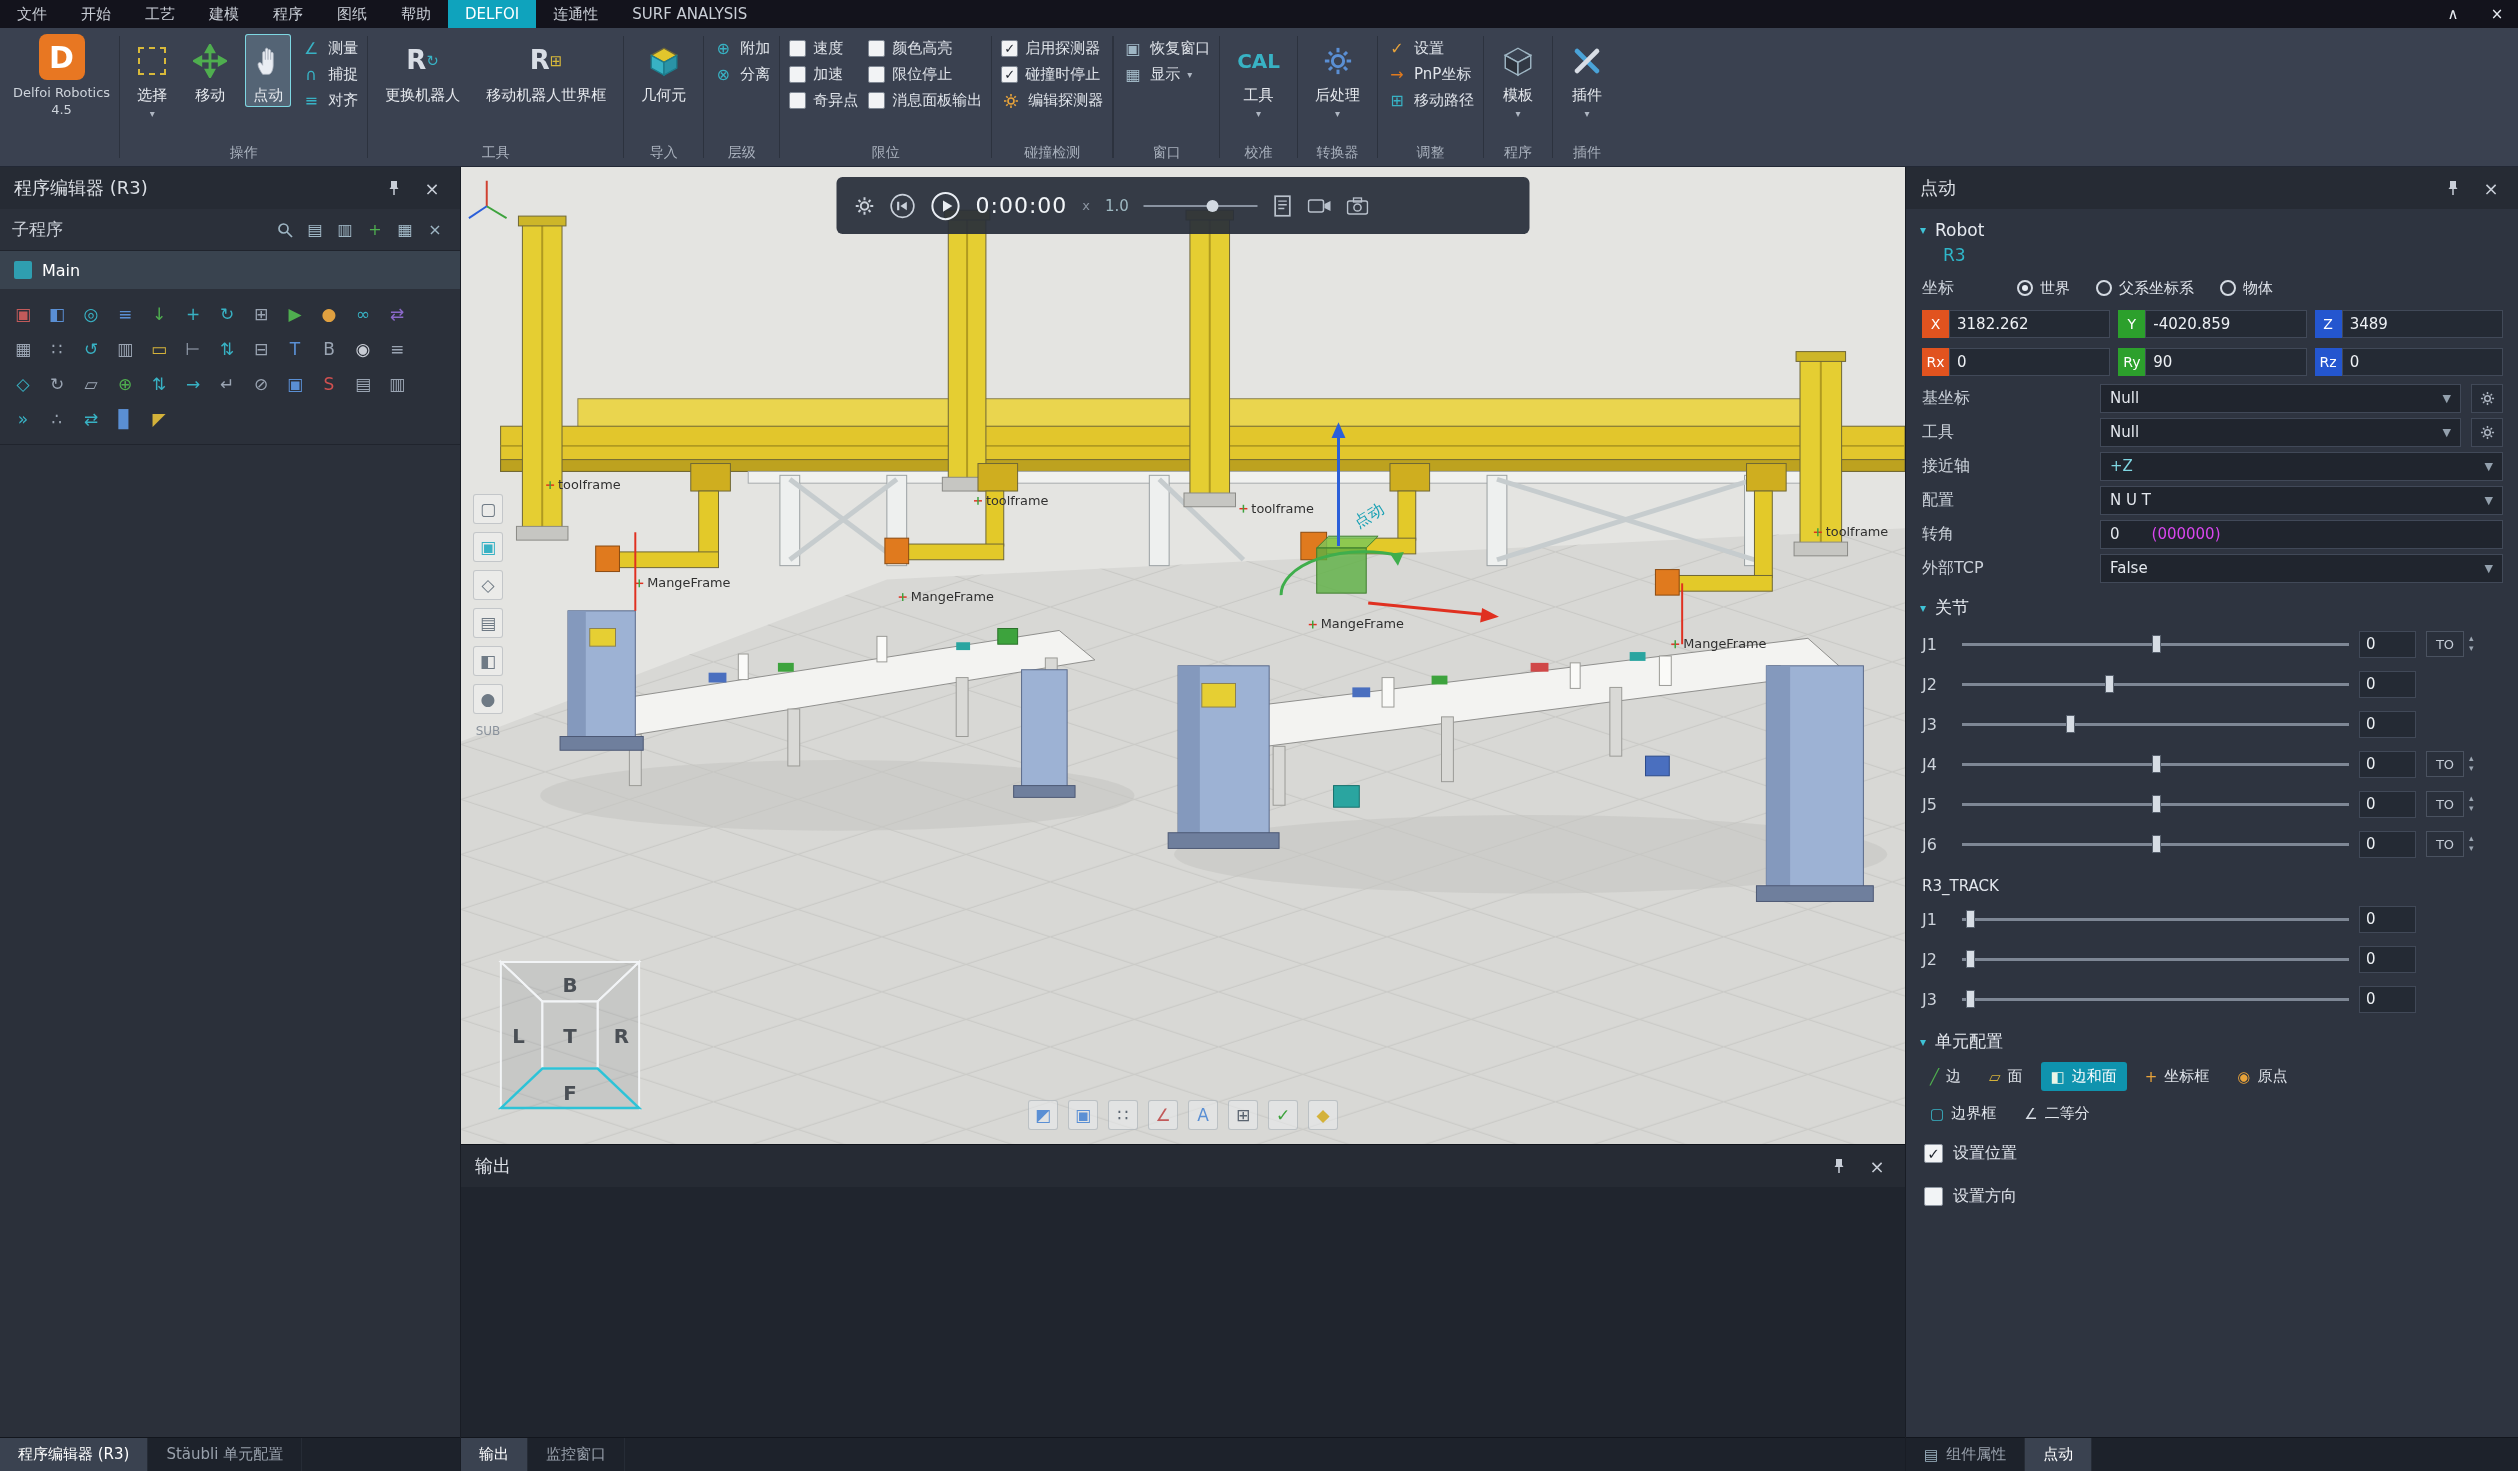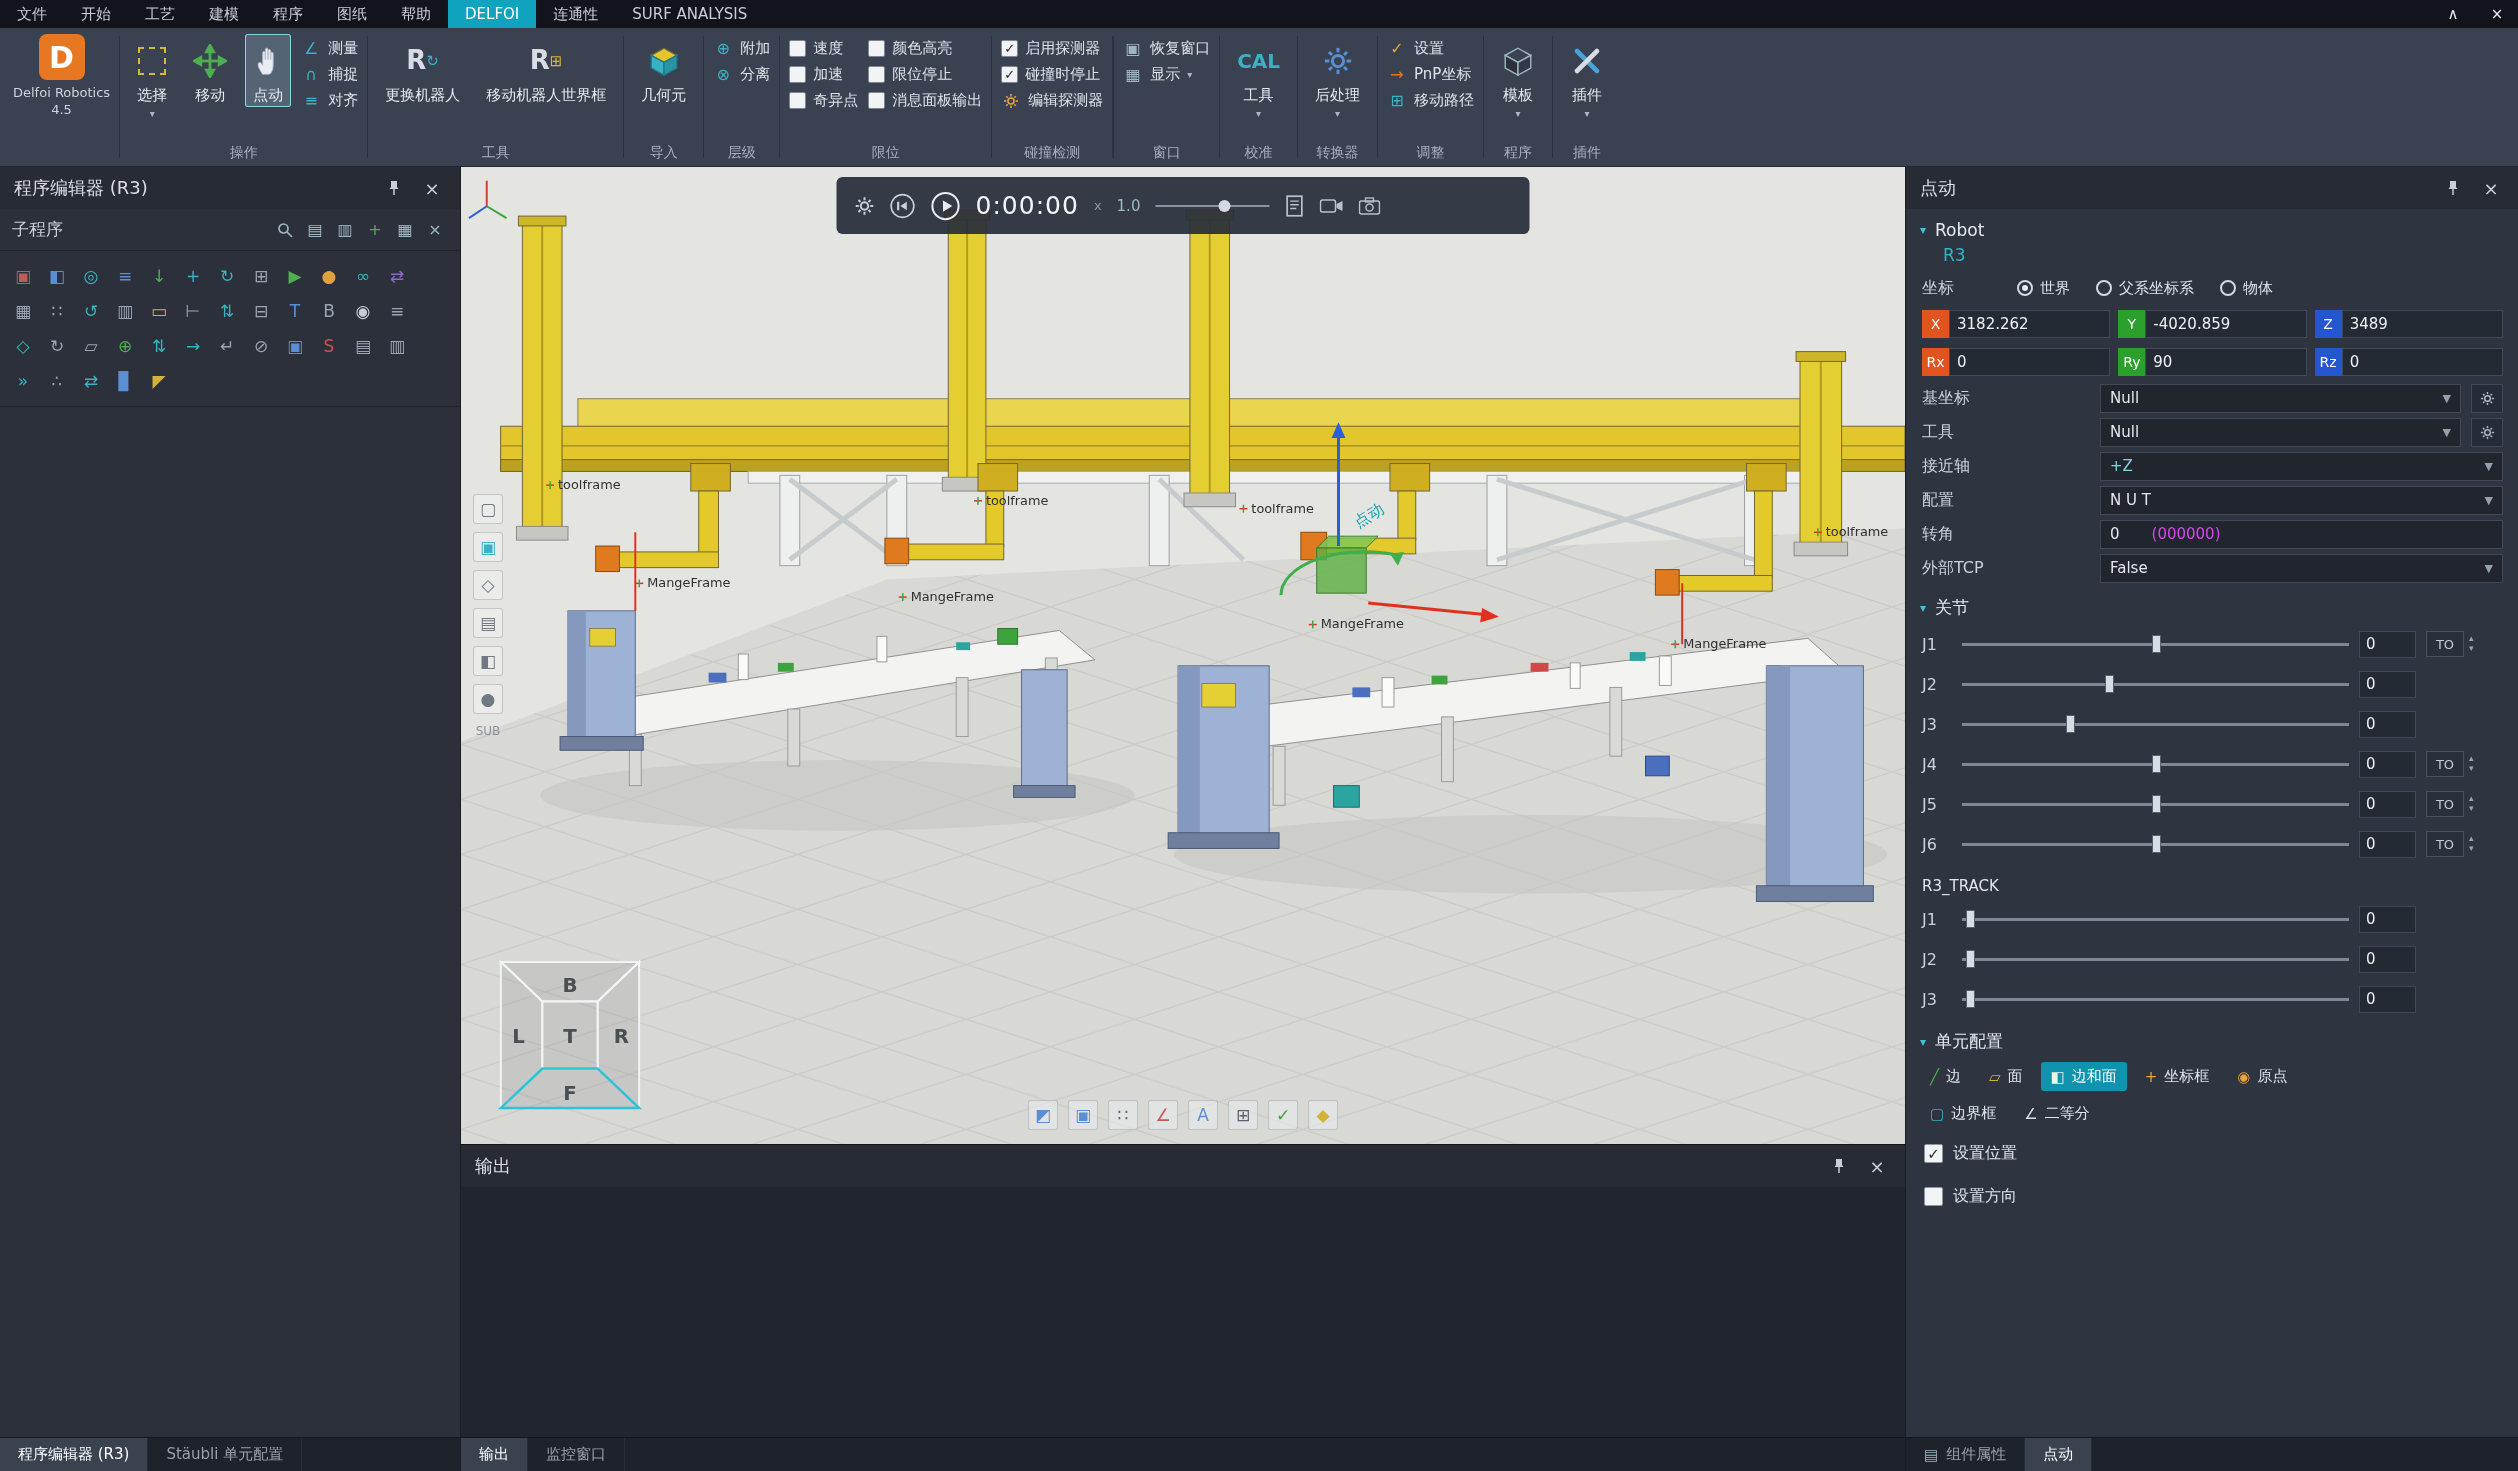--- a/index.html
+++ b/index.html
@@ -54,21 +54,21 @@
   .tree-ic{width:18px;height:18px;background:#2f9eb0;border-radius:2px;flex:0 0 auto}
   .icon-grid{padding:10px 8px;display:flex;flex-direction:column;gap:5px;border-bottom:1px solid #20242d;flex:0 0 auto}
   .ig-row{display:flex;gap:4px;flex-wrap:wrap}
   .tree-empty{flex:1}
 
   .center{flex:1;display:flex;flex-direction:column;min-width:0}
   .viewport{flex:1;position:relative;overflow:hidden;background:#e4e4e2}
   .scene{position:absolute;inset:0;width:100%;height:100%}
 
   .playbar{position:absolute;top:10px;left:50%;transform:translateX(-50%);width:693px;height:57px;background:rgba(40,46,58,.93);border-radius:6px;display:flex;align-items:center;gap:15px;padding:0 18px;color:#eef1f5}
-  .pb-time{font-size:25px;color:#f2f5f8;letter-spacing:1px}
+  .pb-time{font-size:22px;color:#f2f5f8;letter-spacing:1px}
   .pb-x{font-size:13px;color:#8d96a2}
   .pb-speed{font-size:15px;color:#9fb9c2}
   .pb-slider{width:114px;height:14px;position:relative}
   .pb-slider .trk{position:absolute;top:6px;left:0;right:0;height:2px;background:#8a93a1}
   .pb-slider .hd{position:absolute;top:1px;left:55%;width:12px;height:12px;border-radius:50%;background:#d2d9e2}
   .pb-btn{display:flex;align-items:center;justify-content:center}
 
   .left-tools{position:absolute;left:12px;top:327px;display:flex;flex-direction:column;gap:8px;align-items:center}
   .left-tools .gicon{background:rgba(255,255,255,.28);color:#6f7a85;border:1px solid rgba(120,130,140,.35)}
   .sub-label{font-size:12px;color:#8a929c;margin-top:2px}
@@ -469,20 +469,24 @@
               </svg>
           </span>
           <span style="display:flex;gap:4px">
               <span class="gicon" style="color: rgb(159, 182, 196);">▤</span>
               <span class="gicon" style="color: rgb(159, 182, 196);">▥</span>
               <span class="gicon" style="color: rgb(79, 174, 79);">+</span>
               <span class="gicon" style="color: rgb(159, 182, 196);">▦</span>
               <span class="gicon" style="color: rgb(159, 182, 196);">×</span>
             </span>
         </span>
+      </div>
+      <div class="tree-item">
+        <span class="tree-ic"></span>
+        <span>Main</span>
       </div>
       <div class="icon-grid">
         <div class="ig-row">
             <span class="gicon" style="color: rgb(194, 90, 90);">▣</span>
             <span class="gicon" style="color: rgb(90, 143, 212);">◧</span>
             <span class="gicon" style="color: rgb(56, 178, 196);">◎</span>
             <span class="gicon" style="color: rgb(90, 143, 212);">≡</span>
             <span class="gicon" style="color: rgb(79, 174, 79);">↓</span>
             <span class="gicon" style="color: rgb(56, 178, 196);">+</span>
             <span class="gicon" style="color: rgb(56, 178, 196);">↻</span>

